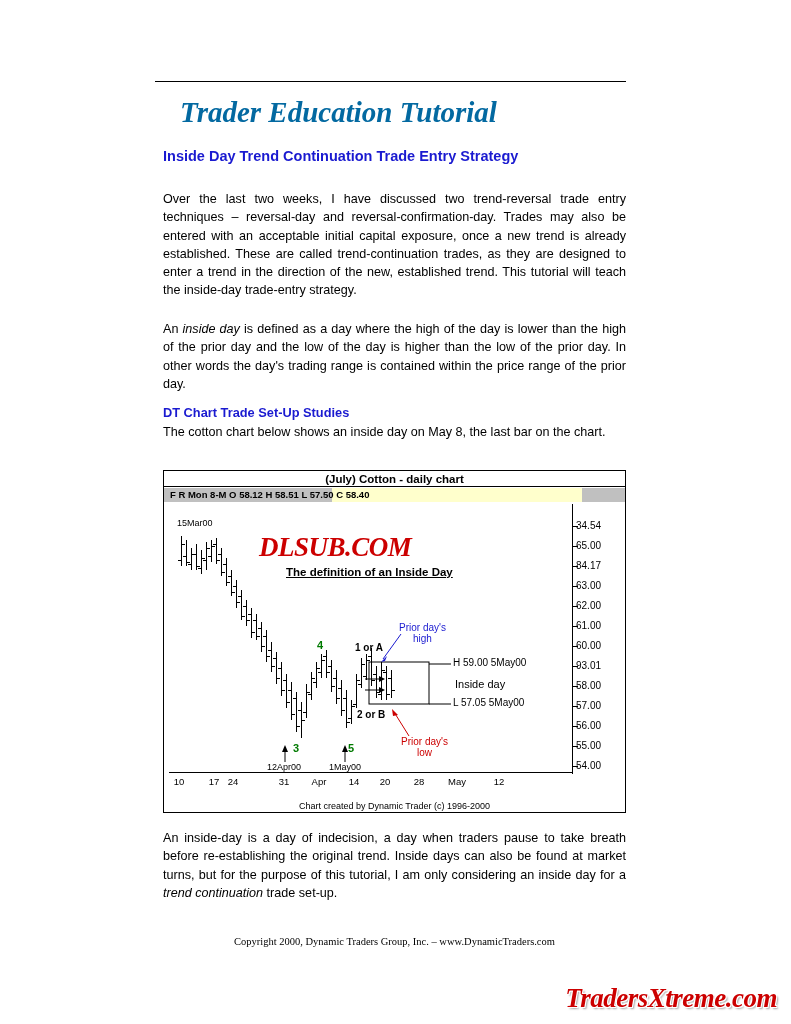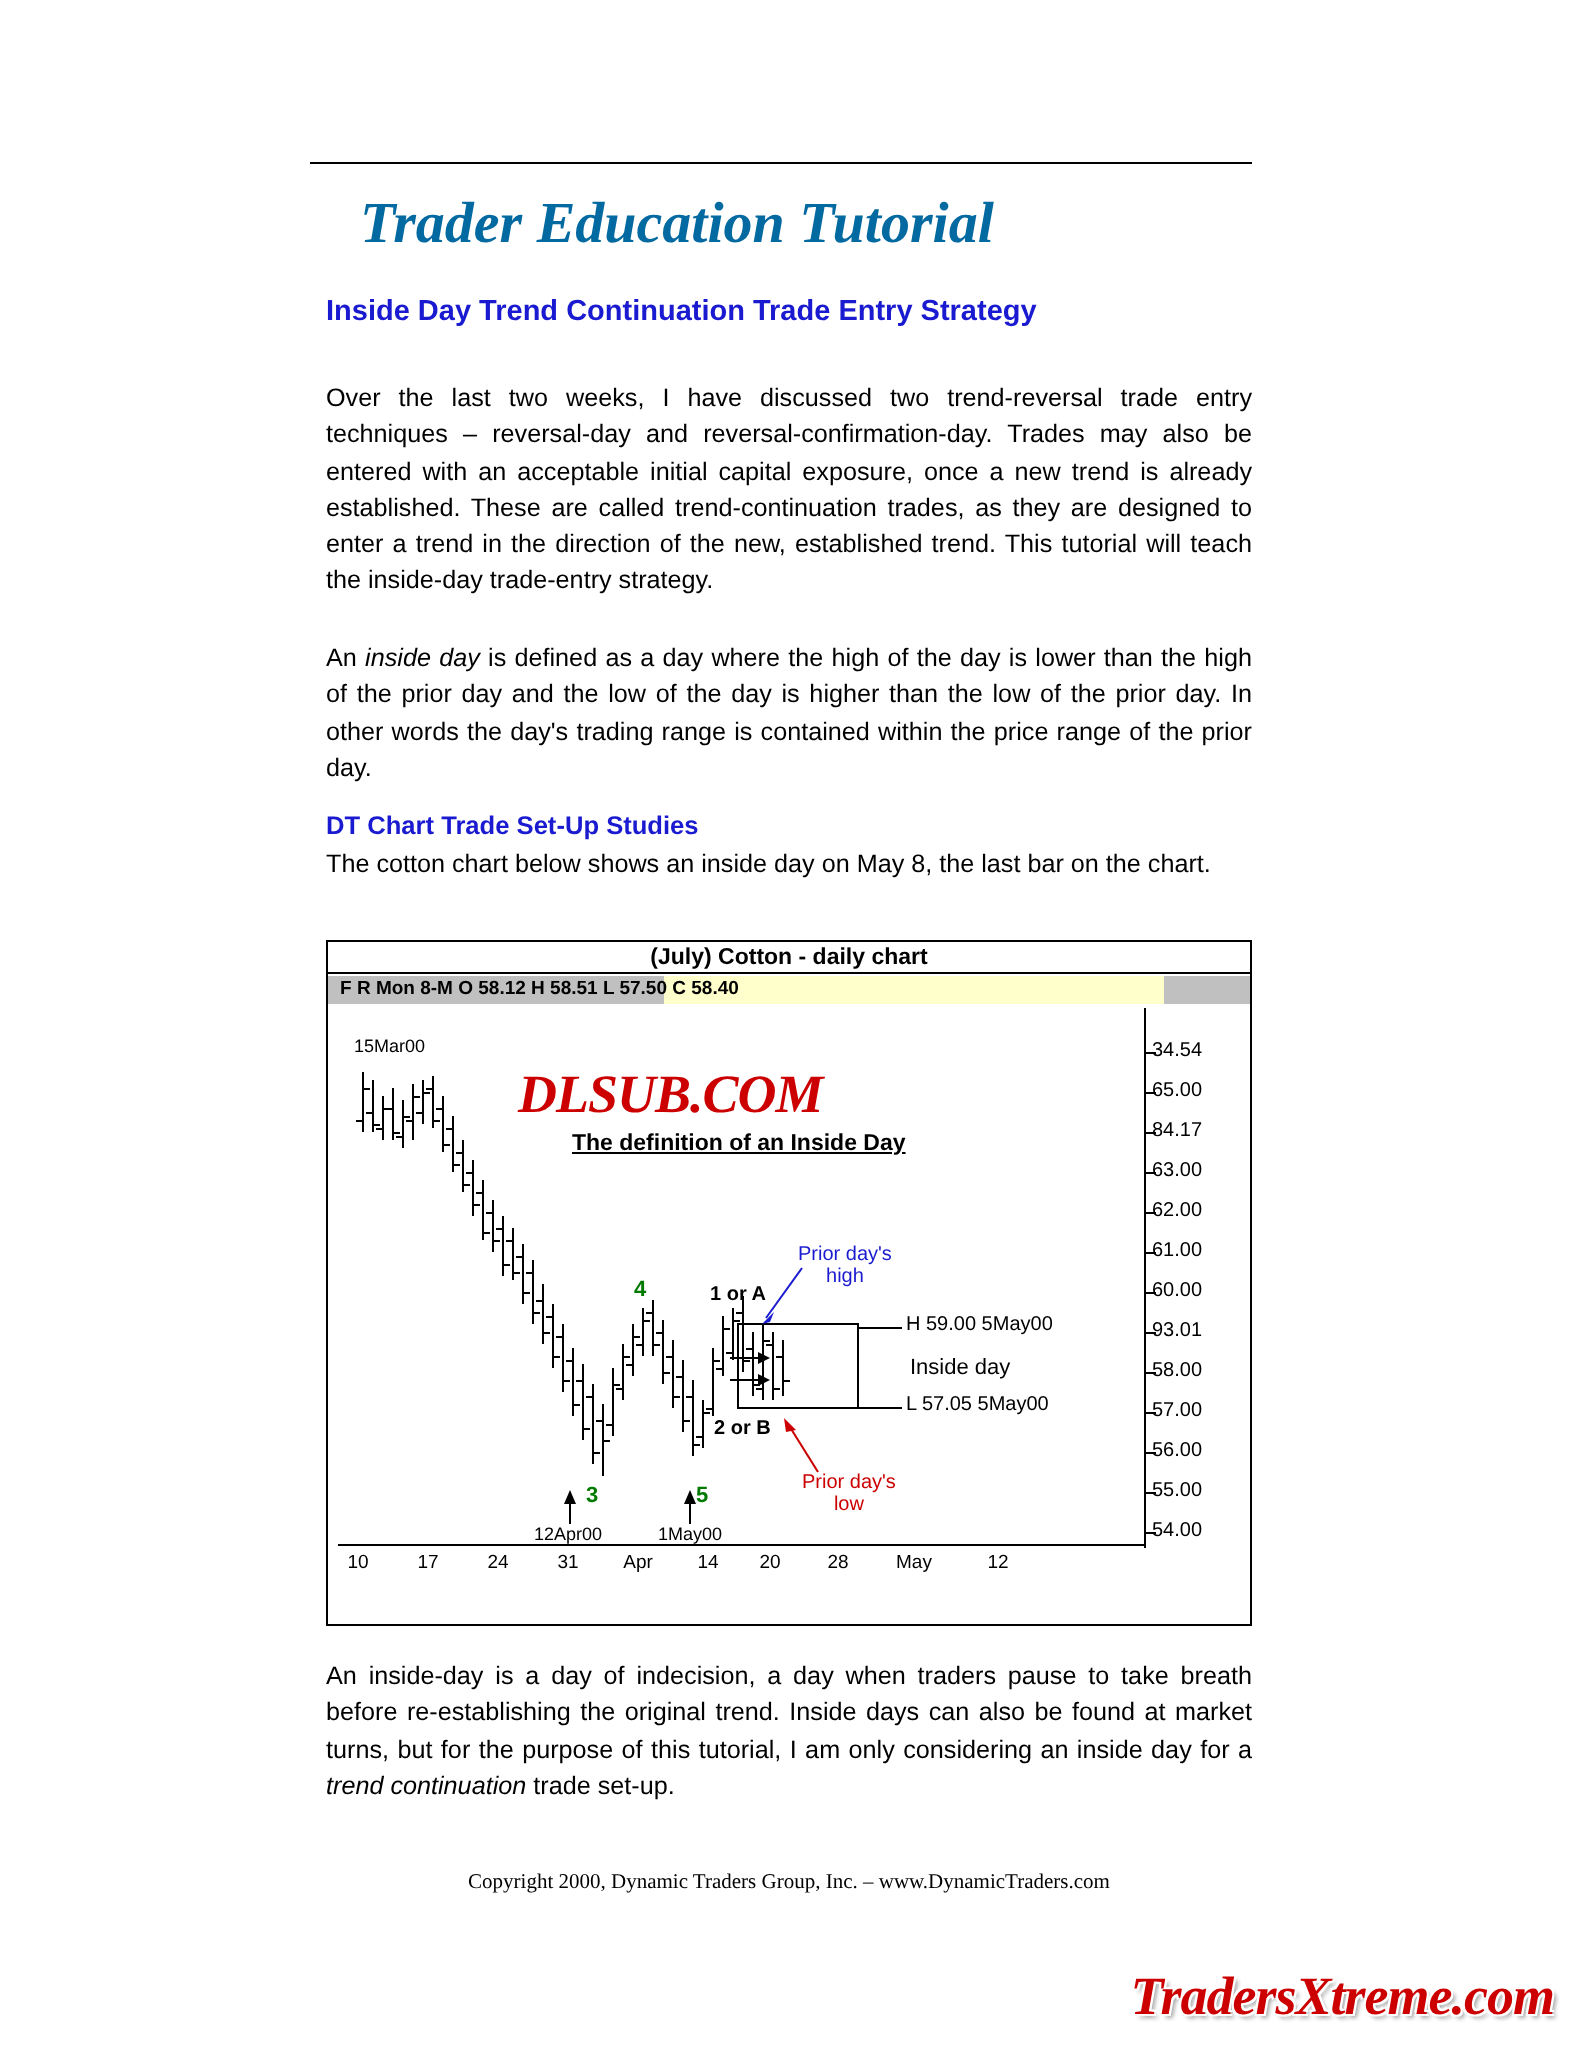--- a/index.html
+++ b/index.html
@@ -352,21 +352,21 @@
           <div class="tick" style="top:216px;">56.00</div>
         <div class="tickline" style="top:242px;"></div>
           <div class="tick" style="top:236px;">55.00</div>
         <div class="tickline" style="top:262px;"></div>
           <div class="tick" style="top:256px;">54.00</div>
       </div>
 
       <div class="date-axis">
         <div class="dlabel" style="left:10px;">10</div>
         <div class="dlabel" style="left:45px;">17</div>
-        <div class="dlabel" style="left:80px;">24</div>
+        <div class="dlabel" style="left:64px;">24</div>
         <div class="dlabel" style="left:115px;">31</div>
         <div class="dlabel" style="left:150px;">Apr</div>
         <div class="dlabel" style="left:185px;">14</div>
         <div class="dlabel" style="left:216px;">20</div>
         <div class="dlabel" style="left:250px;">28</div>
         <div class="dlabel" style="left:288px;">May</div>
         <div class="dlabel" style="left:330px;">12</div>
       </div>
 
       <div class="ann ann-small" style="left:8px; top:14px;">15Mar00</div>
@@ -538,20 +538,21 @@
       <div class="ann ann-black" style="left:186px; top:138px;">1 or A</div>
       <div class="ann ann-black" style="left:188px; top:205px;">2 or B</div>
       <div class="ann ann-green" style="left:124px; top:238px;">3</div>
       <div class="ann ann-green" style="left:148px; top:135px;">4</div>
       <div class="ann ann-green" style="left:179px; top:238px;">5</div>
 
       <div class="ann ann-small" style="left:98px; top:258px;">12Apr00</div>
       <div class="ann ann-small" style="left:160px; top:258px;">1May00</div>
     </div>
 
+    <div class="credit">Chart created by Dynamic Trader (c) 1996-2000</div>
   </div>
 
   <p class="body-text para4"><span>An inside-day is a day of indecision, a day when traders pause to take breath before re-establishing the original trend. Inside days can also be found at market turns, but for the purpose of this tutorial, I am only considering an inside day for a </span><em>trend continuation</em><span> trade set-up.</span></p>
 
   <div class="copyright">Copyright 2000, Dynamic Traders Group, Inc. – www.DynamicTraders.com</div>
 
   <div class="wm-bottom">TradersXtreme.com</div>
 </div>
 
 </body></html>

